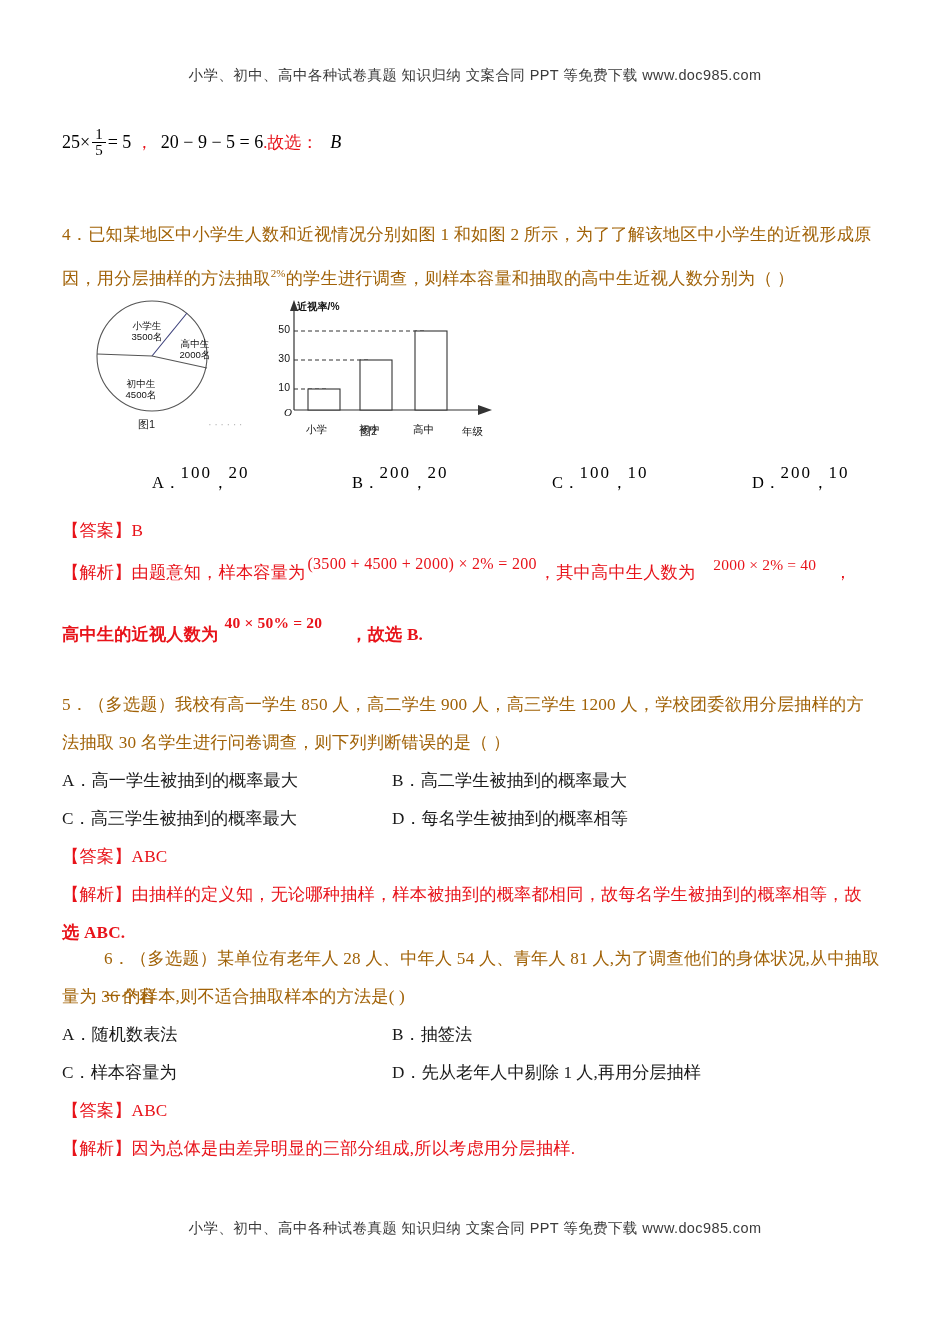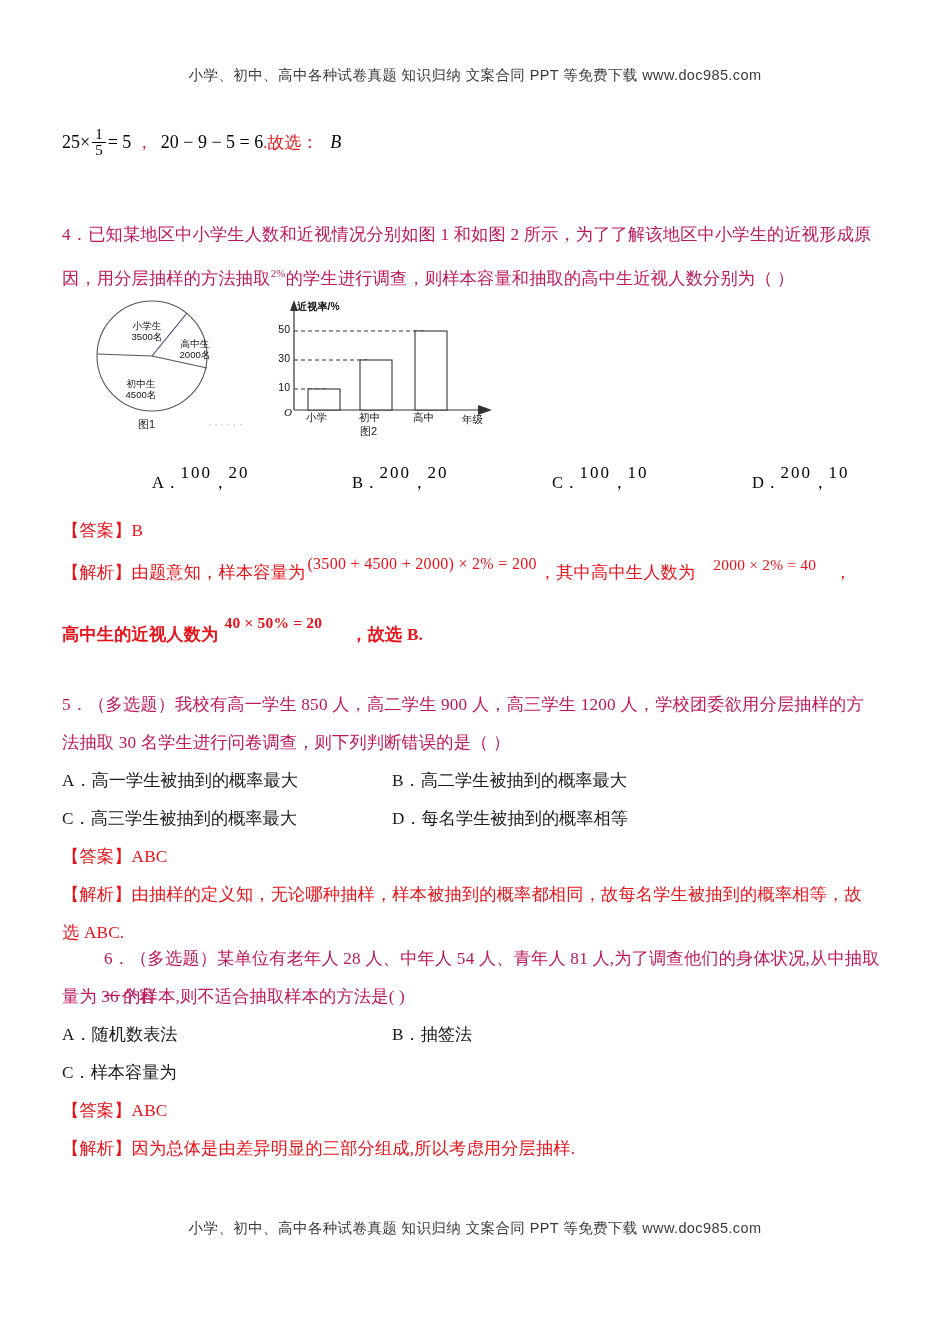--- a/index.html
+++ b/index.html
@@ -31,21 +31,21 @@
     white-space: nowrap;
   }
   .hdr { position: absolute; left: 0; right: 0; top: 66px; }
   .ftr { position: absolute; left: 0; right: 0; top: 1219px; }
 
   .blk { position: absolute; left: 62px; right: 62px; }
 
   .qline {
     font-size: 17.2px;
     line-height: 38px;
-    color: #be185d;
+    color: #a16207;
     letter-spacing: 0.2px;
   }
   .red {
     color: #e8131a;
   }
 
   .frac {
     display: inline-block;
     vertical-align: middle;
     text-align: center;
@@ -122,20 +122,21 @@
     color: #111;
     text-align: right;
     white-space: nowrap;
   }
   .bar-xlab {
     position: absolute;
     font-size: 10.5px;
     font-family: "Liberation Sans", "DejaVu Sans", sans-serif;
     color: #111;
     white-space: nowrap;
+    margin-top: 12px;
   }
   .ylab {
     position: absolute;
     font-size: 10.2px;
     font-family: "Liberation Sans", "DejaVu Sans", sans-serif;
     color: #111;
     white-space: nowrap;
     font-weight: 600;
   }
   .origin {
@@ -279,40 +280,43 @@
       </div>
     </div>
   </div>
 
   <div class="blk qline red" style="top:838px;">
     <span>【答案】</span><span>ABC</span>
   </div>
   <div class="blk qline red" style="top:876px;">
     <span>【解析】</span><span>由抽样的定义知，无论哪种抽样，样本被抽到的概率都相同，故每名学生被抽到的概率相等，故</span>
   </div>
-  <div class="blk qline red" style="top:914px;">选 ABC.</div>
+  <div class="blk qline red" style="top:914px;font-weight:bold;">选 ABC.</div>
 
   <div class="blk qline" style="top:940px;margin-left:42px;">6．（多选题）某单位有老年人 28 人、中年人 54 人、青年人 81 人,为了调查他们的身体状况,从中抽取一个容</div>
   <div class="blk qline" style="top:978px;">量为 36 的样本,则不适合抽取样本的方法是(  )</div>
 
   <div class="blk opts" style="top:1016px;">
     <div class="opt-grid">
       <div class="c1">
         <span>A．</span><span>随机数表法</span>
       </div>
       <div class="c2">
         <span>B．</span><span>抽签法</span>
       </div>
     </div>
   </div>
   <div class="blk opts" style="top:1054px;">
     <div class="opt-grid">
       <div class="c1">
         <span>C．</span><span>样本容量为</span>
       </div>
+      <div class="c2">
+        <span>D．</span><span>先从老年人中剔除 1 人,再用分层抽样</span>
+      </div>
     </div>
   </div>
 
   <div class="blk qline red" style="top:1092px;">
     <span>【答案】</span><span>ABC</span>
   </div>
   <div class="blk qline red" style="top:1130px;">
     <span>【解析】</span><span>因为总体是由差异明显的三部分组成,所以考虑用分层抽样.</span>
   </div>
 

